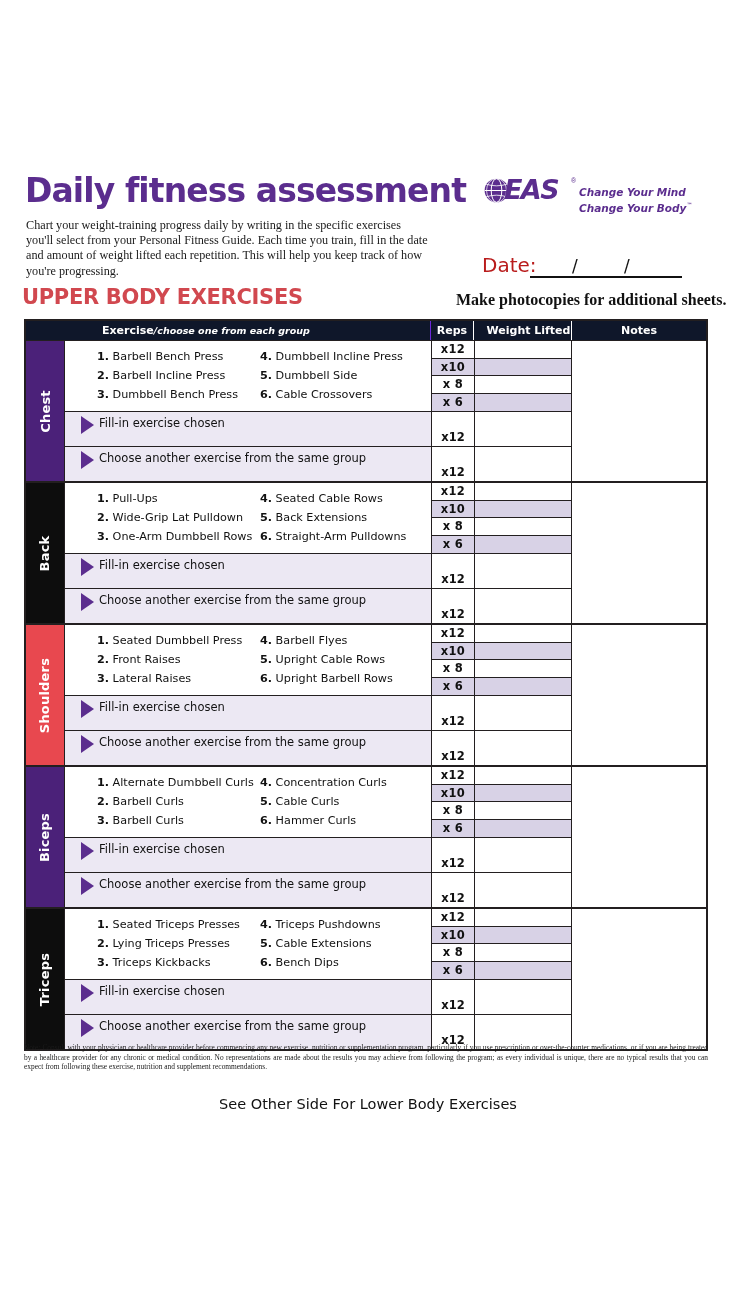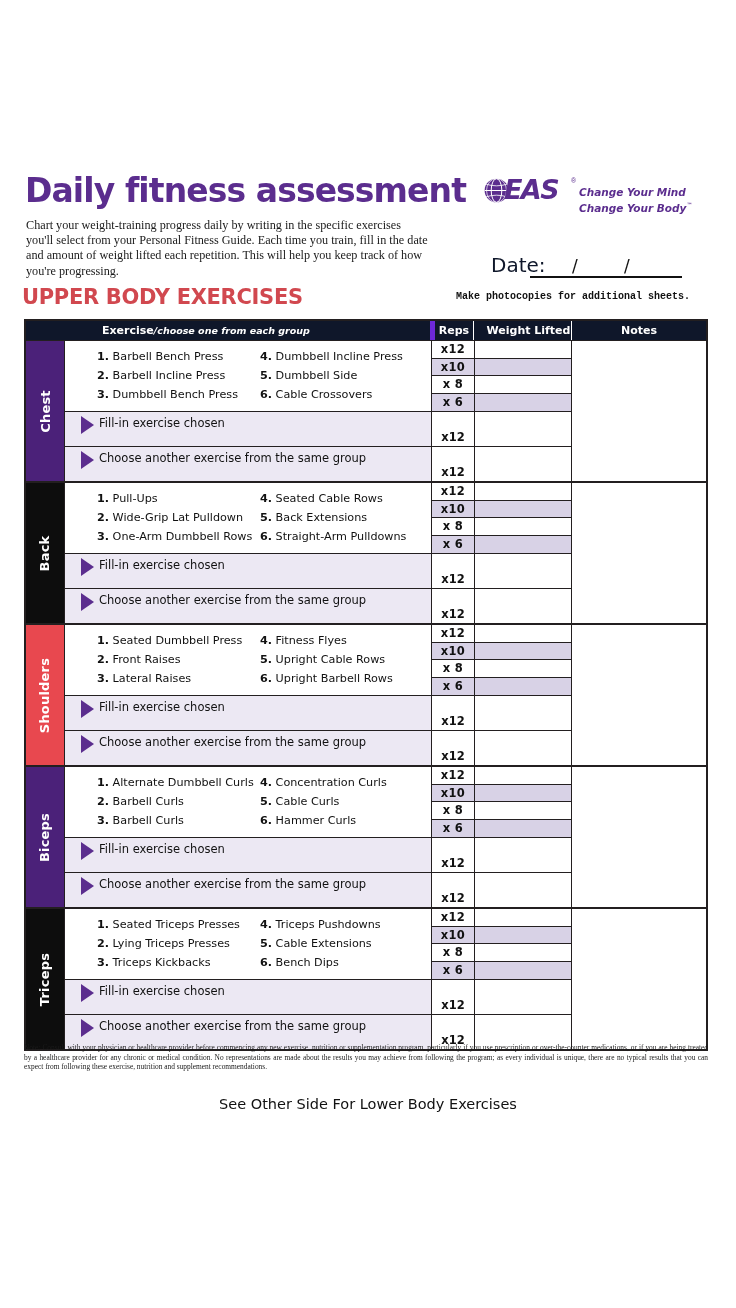--- a/index.html
+++ b/index.html
@@ -102,24 +102,24 @@
   .tagline .tm { font-size: 6px; vertical-align: super; }
 
   
   .date-row {
     position: absolute;
     left: 474px; top: 255px;
     width: 230px; height: 28px;
   }
   .date-label {
     position: absolute;
-    left: 17px; top: 0;
+    left: 8px; top: 0;
     font-family: "DejaVu Sans", sans-serif;
     font-size: 20px;
-    color: #0f172a;
+    color: #b91c1c;
     line-height: 20px;
   }
   .date-line {
     position: absolute;
     left: 56px; top: 21px;
     width: 152px; height: 2px;
     background: #111;
   }
   .date-slash {
     position: absolute;
@@ -127,22 +127,22 @@
     font-family: "DejaVu Sans", sans-serif;
     font-size: 17px;
     color: #111;
   }
   .date-slash.s1 { left: 98px; }
   .date-slash.s2 { left: 150px; }
 
   .photocopy {
     position: absolute;
     left: 456px; top: 291px;
-    font-family: Liberation Mono, monospace;
-    font-size: 10px;
+    font-family: Liberation Serif, serif;
+    font-size: 16px;
     font-weight: bold;
     color: #111;
     white-space: nowrap;
   }
 
   
   .table {
     position: absolute;
     left: 24px; top: 319px;
     width: 684px;
@@ -171,21 +171,21 @@
     padding-left: 38px;
   }
   .th-ex .sub {
     font-size: 9.5px;
     font-style: italic;
     font-weight: bold;
   }
 
   .col-tab    { width: 38px; flex: 0 0 38px; }
   .col-ex     { width: 366px; flex: 0 0 366px; }
-  .col-reps   { width: 43px; flex: 0 0 43px; border-left: 5px solid #6d28d9; }
+  .col-reps   { width: 43px; flex: 0 0 43px; border-left: 1px solid #6d28d9; }
   .col-weight { width: 98px; flex: 0 0 98px; border-left: 1px solid #fff; padding-left: 12px; }
   .col-notes  { width: 135px; flex: 0 0 135px; border-left: 1px solid #fff; }
 
   
   .section {
     display: flex;
     border-bottom: 2px solid #231f20;
     position: relative;
   }
   .section:last-child { border-bottom: none; }
@@ -511,21 +511,21 @@
           </div>
           <div class="sec-body">
             <div class="ex-block">
               <div class="ex-list">
                 <div class="ex-col c1">
                   <div class="ex-item"><span class="ex-num">1.</span> <span>Seated Dumbbell Press</span></div>
                   <div class="ex-item"><span class="ex-num">2.</span> <span>Front Raises</span></div>
                   <div class="ex-item"><span class="ex-num">3.</span> <span>Lateral Raises</span></div>
                 </div>
                 <div class="ex-col c2">
-                  <div class="ex-item"><span class="ex-num">4.</span> <span>Fitness Flyes</span></div>
+                  <div class="ex-item"><span class="ex-num">4.</span> <span>Barbell Flyes</span></div>
                   <div class="ex-item"><span class="ex-num">5.</span> <span>Upright Cable Rows</span></div>
                   <div class="ex-item"><span class="ex-num">6.</span> <span>Upright Barbell Rows</span></div>
                 </div>
               </div>
               <div class="reps-col">
                 <div class="rep-cell">x12</div>
                 <div class="rep-cell shaded">x10</div>
                 <div class="rep-cell">x 8</div>
                 <div class="rep-cell shaded">x 6</div>
               </div>

